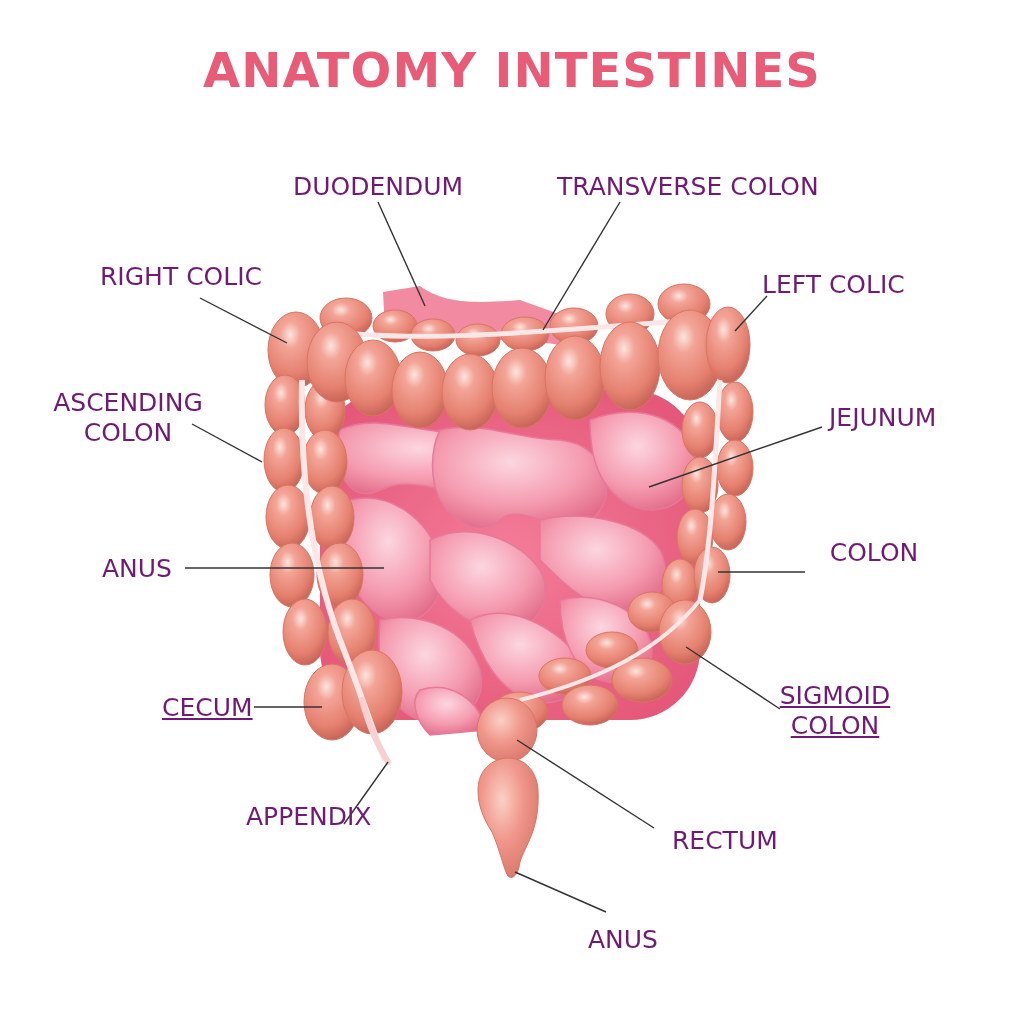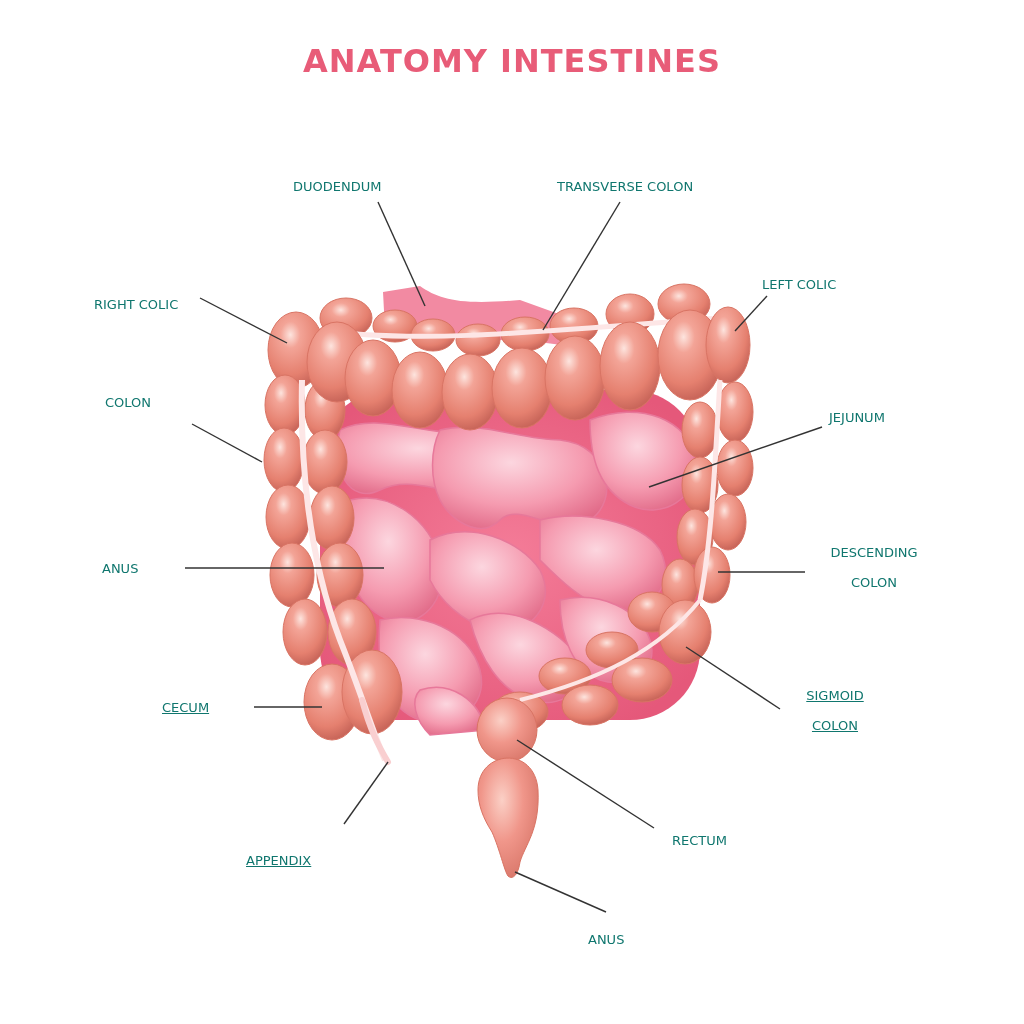--- a/index.html
+++ b/index.html
@@ -1,18 +1,18 @@
 <!DOCTYPE html>
 <html><head>
 <meta charset="utf-8">
 <style>
   html, body { margin:0; padding:0; background:#ffffff; }
   body { width:1024px; height:1024px; position:relative; overflow:hidden; font-family:"DejaVu Sans", sans-serif; }
-  .title { position:absolute; left:0; top:42px; width:1024px; text-align:center; font-family:"DejaVu Sans", sans-serif; font-weight:bold; font-size:32px; letter-spacing:1px; color:#e85c78; }
-  .lbl { position:absolute; font-family:"DejaVu Sans", sans-serif; font-size:13px; color:#0f766e; line-height:30px; white-space:nowrap; }
+  .title { position:absolute; left:0; top:42px; width:1024px; text-align:center; font-family:"DejaVu Sans", sans-serif; font-weight:bold; font-size:48px; letter-spacing:1px; color:#e85c78; }
+  .lbl { position:absolute; font-family:"DejaVu Sans", sans-serif; font-size:25px; color:#701a75; line-height:30px; white-space:nowrap; }
   .lbl.c { text-align:center; }
   svg.art { position:absolute; left:0; top:0; }
 </style>
 </head>
 <body>
 
 <div class="title">ANATOMY INTESTINES</div>
 
 <svg class="art" width="1024" height="1024" viewBox="0 0 1024 1024">
   <defs>
@@ -140,31 +140,31 @@
     <line x1="254" y1="707" x2="322" y2="707"></line>
     <line x1="780" y1="709" x2="686" y2="647"></line>
     <line x1="388" y1="762" x2="344" y2="824"></line>
     <line x1="517" y1="740" x2="654" y2="828"></line>
     <line x1="515" y1="872" x2="606" y2="912"></line>
   </g>
 </svg>
 
 <div class="lbl" style="left:293px;top:172px;">DUODENDUM</div>
 <div class="lbl" style="left:557px;top:172px;">TRANSVERSE COLON</div>
-<div class="lbl" style="left:94px;top:262px;margin-top:28px;">RIGHT COLIC</div>
+<div class="lbl" style="left:100px;top:262px;">RIGHT COLIC</div>
 <div class="lbl" style="left:762px;top:262px;margin-top:8px;">LEFT COLIC</div>
 <div class="lbl c" style="left:50px;top:388px;width:156px;">
+  <div>ASCENDING</div>
   <div>COLON</div>
 </div>
 <div class="lbl" style="left:829px;top:403px;">JEJUNUM</div>
 <div class="lbl" style="left:102px;top:554px;">ANUS</div>
 <div class="lbl c" style="left:790px;top:538px;width:168px;">
-  <div>DESCENDING</div>
   <div>COLON</div>
 </div>
 <div class="lbl" style="left:162px;top:693px;text-decoration:underline;">CECUM</div>
 <div class="lbl c" style="left:775px;top:681px;width:120px;text-decoration:underline;">
   <div>SIGMOID</div>
   <div>COLON</div>
 </div>
-<div class="lbl" style="left:246px;top:846px;text-decoration:underline;">APPENDIX</div>
+<div class="lbl" style="left:246px;top:802px;">APPENDIX</div>
 <div class="lbl" style="left:672px;top:826px;text-align:center;">RECTUM</div>
 <div class="lbl" style="left:588px;top:925px;text-align:center;">ANUS</div>
 
 </body></html>

